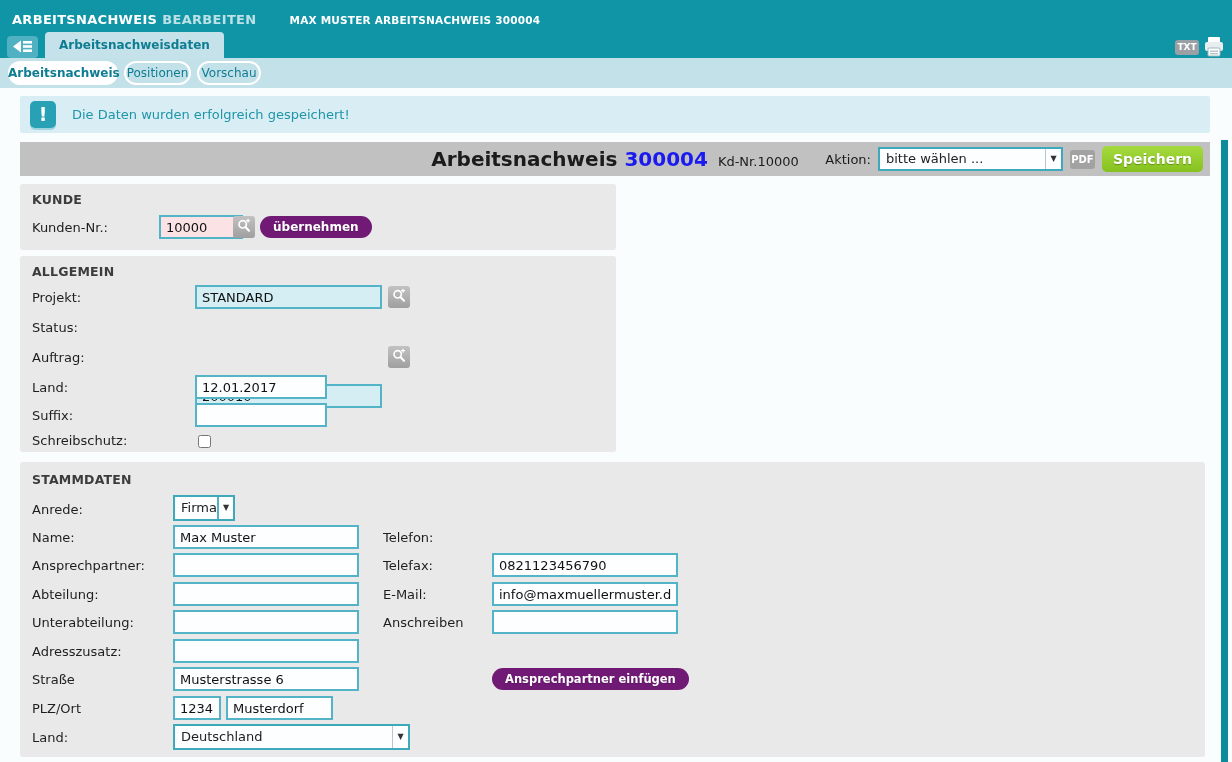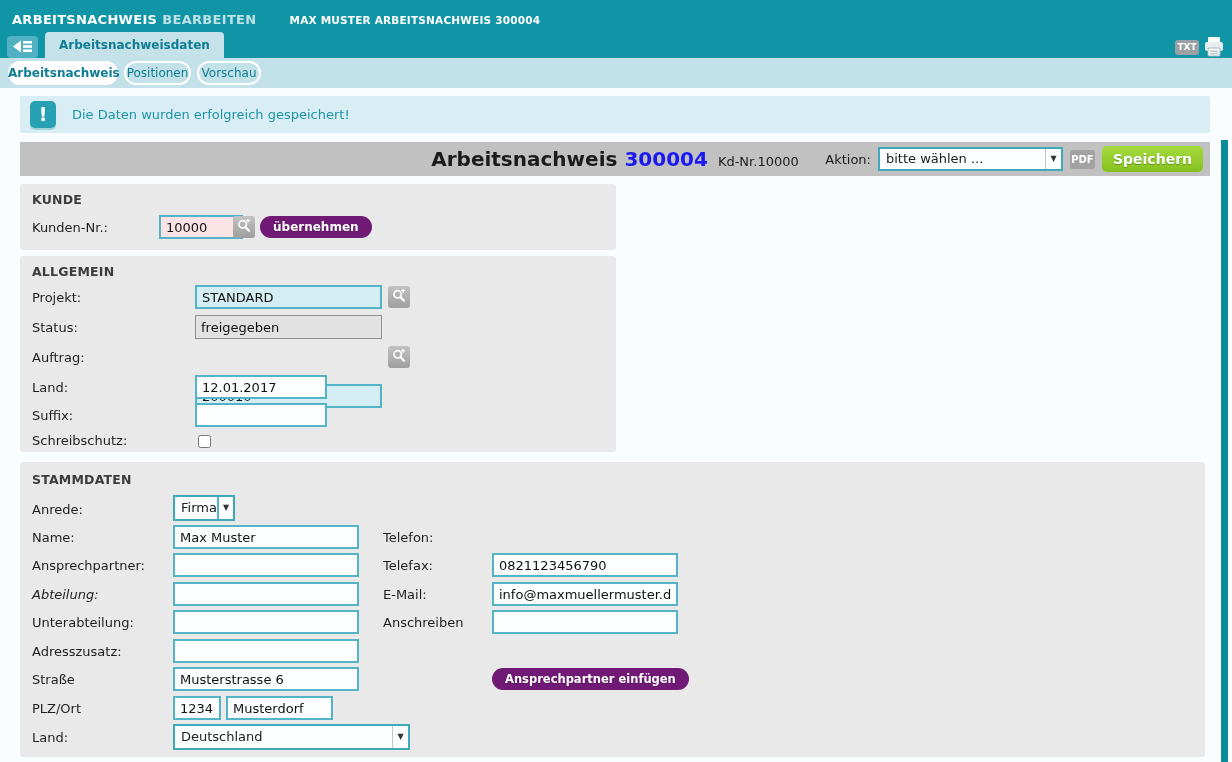--- a/index.html
+++ b/index.html
@@ -150,21 +150,20 @@
       <span>
         <svg width="16" height="16" viewBox="0 0 24 24">
           <circle cx="10" cy="11" r="5.5" fill="none" stroke="#ffffff" stroke-width="2.5"></circle>
           <line x1="14.5" y1="15.5" x2="19.5" y2="20.5" stroke="#ffffff" stroke-width="3.2" stroke-linecap="round"></line>
           <path d="M18 2.5v6 M15 5.5h6" stroke="#ffffff" stroke-width="1.8"></path>
         </svg>
       </span>
     </div>
 
     <span class="lbl" style="left:12px; top:64px;">Status:</span>
-    <input class="inp gray" style="left: 175px; top: 59px; width: 187px;" readonly="" value="freigegeben">
 
     <span class="lbl" style="left:12px; top:94px;">Auftrag:</span>
     <input class="inp cyan" style="left: 175px; top: 89px; width: 187px; margin-top: 39px;" value="200010">
     <div class="mag-btn" style="left:368px; top:90px;">
       <span>
         <svg width="16" height="16" viewBox="0 0 24 24">
           <circle cx="10" cy="11" r="5.5" fill="none" stroke="#ffffff" stroke-width="2.5"></circle>
           <line x1="14.5" y1="15.5" x2="19.5" y2="20.5" stroke="#ffffff" stroke-width="3.2" stroke-linecap="round"></line>
           <path d="M18 2.5v6 M15 5.5h6" stroke="#ffffff" stroke-width="1.8"></path>
         </svg>
@@ -189,21 +188,21 @@
       <span class="sel-text" style="line-height:22px;">Firma</span>
       <span class="sel-arrow" style="line-height:22px;">▼</span>
     </div>
 
     <span class="lbl" style="left:12px; top:68px;">Name:</span>
     <input class="inp" style="left: 153px; top: 63px; width: 186px;" value="Max Muster">
 
     <span class="lbl" style="left:12px; top:96px;">Ansprechpartner:</span>
     <input class="inp" style="left: 153px; top: 91px; width: 186px;" value="">
 
-    <span class="lbl" style="left:12px; top:125px;font-style:italic;">Abteilung:</span>
+    <span class="lbl" style="left:12px; top:125px;">Abteilung:</span>
     <input class="inp" style="left: 153px; top: 120px; width: 186px;" value="">
 
     <span class="lbl" style="left:12px; top:153px;">Unterabteilung:</span>
     <input class="inp" style="left: 153px; top: 148px; width: 186px;" value="">
 
     <span class="lbl" style="left:12px; top:182px;">Adresszusatz:</span>
     <input class="inp" style="left: 153px; top: 177px; width: 186px;" value="">
 
     <span class="lbl" style="left:12px; top:210px;">Straße</span>
     <input class="inp" style="left: 153px; top: 205px; width: 186px;" value="Musterstrasse 6">

